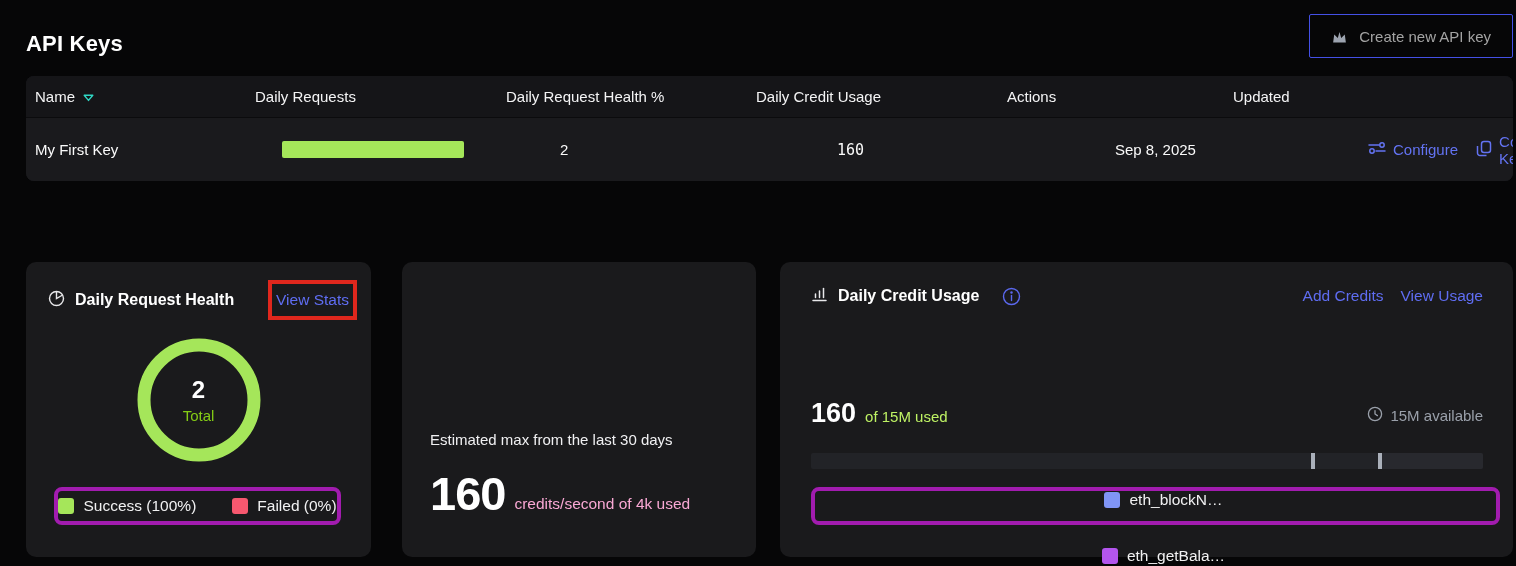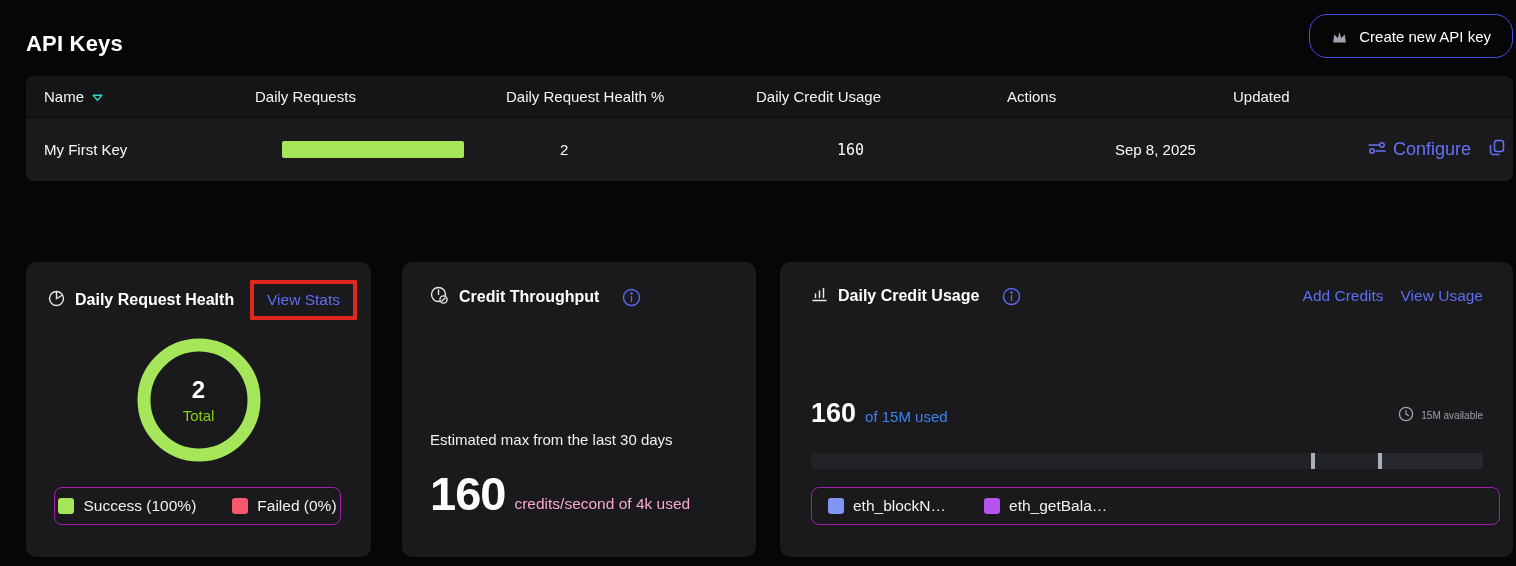--- a/index.html
+++ b/index.html
@@ -10,84 +10,84 @@
     font-family:"Liberation Sans", sans-serif;
     margin-left:16px;
   }
   .page-title { position:absolute; left:10px; top:31px; font-size:22px; font-weight:700; color:#fff; letter-spacing:.2px; }
   .section-title { position:absolute; left:10px; top:218px; font-size:22px; font-weight:700; color:#fff; letter-spacing:.2px; }
 
   
   .create-btn {
     position:absolute; top:14px; right:19px; height:44px; padding:0 21px;
     display:flex; align-items:center; gap:11px; cursor:pointer;
-    background:transparent; border:1px solid #4450e6; border-radius:18px;
-    color:#ffffff; font-size:15px; font-family:"Liberation Sans", sans-serif;
+    background:transparent; border:1px solid #4450e6; border-radius:2px;
+    color:#a3a3a3; font-size:15px; font-family:"Liberation Sans", sans-serif;
   }
   .create-btn svg { display:block; }
 
   
   .keys-table { position:absolute; left:10px; top:76px; width:1487px; border-radius:8px; overflow:hidden; background:#1a1a1d; }
   .thead, .trow { display:grid; grid-template-columns:229px 251px 250px 251px 226px 1fr; align-items:center; }
   .thead { height:42px; background:#151518; font-size:15px; font-weight:500; color:#f4f4f5; border-bottom:1px solid #0b0b0d; }
   .trow { height:63px; background:#1a1a1d; font-size:15px; color:#fafafa;gap:27px; }
-  .cell-first { padding-left:18px; display:flex; align-items:center; gap:8px; }
+  .cell-first { padding-left:9px; display:flex; align-items:center; gap:8px; }
   .health-bar { width:182px; height:17px; background:#a5e65a; border-radius:2px; }
   .mono { font-family:"DejaVu Sans Mono", monospace; font-size:15px; }
   .actions { display:flex; align-items:center; gap:18px; }
-  .action-link { display:flex; align-items:center; gap:7px; color:#6373f2; font-size:18px; cursor:pointer; }
+  .action-link { display:flex; align-items:center; gap:7px; color:#6373f2; font-size:15px; cursor:pointer; }
 
   
   .card { position:absolute; top:262px; height:295px; background:#1a1a1c; border-radius:10px; }
   .card1 { left:10px;  width:345px; }
   .card2 { left:386px; width:354px; }
   .card3 { left:764px; width:733px; }
   .card-header { display:flex; align-items:center; gap:10px; font-size:16px; font-weight:700; color:#fff; }
   .c1-header { margin:15px 14px 0 22px; min-height:46px; }
   .c2-header { margin:24px 26px 0 28px; }
   .c3-header { margin:24px 30px 0 31px; }
   .info-icon { margin-left:13px; display:flex; cursor:pointer; }
 
-  .red-box { margin-left:auto; border:4px solid #e0271d; padding:7px 13px; }
+  .red-box { margin-left:auto; border:4px solid #e0271d; padding:7px 4px; }
   .link { color:#5f6df2; font-size:15.5px; font-weight:400; cursor:pointer; text-decoration:none; }
 
   
   .donut-wrap { margin-top:14px; display:flex; flex-direction:column; align-items:center; }
   .donut { position:relative; width:126px; height:126px; }
   .donut-center { position:absolute; inset:0; display:flex; flex-direction:column; align-items:center; justify-content:center; }
   .donut-value { font-size:24px; font-weight:700; color:#fff; }
   .donut-label { font-size:15px; color:#84cc16; margin-top:3px; }
   .legend-box {
     position:absolute; left:28px; right:30px; bottom:32px; height:38px;
-    border:1px solid #a21caf; border-radius:8px;
+    border:4px solid #a21caf; border-radius:8px;
     display:flex; align-items:center; font-size:15.5px; color:#f1f1f2;
   }
   .legend-center { justify-content:center; gap:36px; }
   .legend-left { justify-content:flex-start; gap:38px; padding-left:16px; }
   .legend-item { display:flex; align-items:center; gap:9px; }
   .swatch { width:16px; height:16px; border-radius:3px; flex:0 0 auto; }
 
   
   .ct-block { position:absolute; left:28px; bottom:40px; }
   .ct-sub { font-size:15px; color:#f0f0f2; margin-bottom:24px; }
   .ct-line { display:flex; align-items:flex-end; }
   .ct-value { font-size:47px; font-weight:700; color:#fff; line-height:0.95; letter-spacing:-1px; }
   .ct-suffix { font-size:15.5px; color:#f9a8d4; margin-left:9px; padding-bottom:4px; }
 
   
   .dcu-stats { position:absolute; left:31px; right:30px; top:136px; display:flex; align-items:baseline; }
   .dcu-value { font-size:27px; font-weight:700; color:#fff; }
-  .dcu-suffix { font-size:15px; color:#3b82f6; margin-left:9px; }
-  .dcu-available { margin-left:auto; display:flex; align-items:center; gap:7px; font-size:10px; color:#9aa0aa; }
+  .dcu-suffix { font-size:15px; color:#bef264; margin-left:9px; }
+  .dcu-available { margin-left:auto; display:flex; align-items:center; gap:7px; font-size:15px; color:#9aa0aa; }
   .dcu-bar { position:absolute; left:31px; right:30px; top:191px; height:16px; background:#222327; border-radius:2px; }
   .dcu-seg { position:absolute; left:84.7%; right:0; top:0; bottom:0; background:#28292e; border-radius:0 2px 2px 0; }
   .dcu-tick { position:absolute; top:0; bottom:0; width:4px; background:#aab0ba; }
   .tick1 { left:74.4%; }
   .tick2 { left:84.4%; }
-  .dcu-legend { bottom:32px; left:31px; right:13px; }
+  .dcu-legend { bottom:32px; left:31px; right:13px;flex-direction:column; }
 
   .hdr-links { margin-left:auto; display:flex; align-items:center; gap:17px; }
 </style>
 </head>
 <body>
 
 <div class="page">
 
   <h1 class="page-title">API Keys</h1>
 
@@ -180,38 +180,20 @@
         <span>Success (100%)</span>
       </span>
       <span class="legend-item">
         <span class="swatch" style="background-color: rgb(247, 88, 111);"></span>
         <span>Failed (0%)</span>
       </span>
     </div>
   </div>
 
   <div class="card card2">
-    <div class="card-header c2-header">
-      <span>
-        <svg width="19" height="18" viewBox="0 0 19 18" fill="none" stroke="#e8e8ea" stroke-width="1.4">
-          <circle cx="8.5" cy="8.5" r="7"></circle>
-          <line x1="8.5" y1="8.5" x2="8.5" y2="4" stroke-linecap="round"></line>
-          <circle cx="13.5" cy="13.5" r="3.6" fill="#1a1a1c"></circle>
-          <line x1="12" y1="15" x2="15" y2="12" stroke-linecap="round"></line>
-        </svg>
-      </span>
-      <span>Credit Throughput</span>
-      <span class="info-icon">
-        <svg width="19" height="19" viewBox="0 0 19 19" fill="none" stroke="#5b68ee" stroke-width="1.4">
-          <circle cx="9.5" cy="9.5" r="8"></circle>
-          <line x1="9.5" y1="8.5" x2="9.5" y2="13.5" stroke-linecap="round"></line>
-          <circle cx="9.5" cy="5.5" r="0.6" fill="#5b68ee"></circle>
-        </svg>
-      </span>
-    </div>
     <div class="ct-block">
       <div class="ct-sub">Estimated max from the last 30 days</div>
       <div class="ct-line">
         <span class="ct-value">160</span>
         <span class="ct-suffix">credits/second of 4k used</span>
       </div>
     </div>
   </div>
 
   <div class="card card3">

